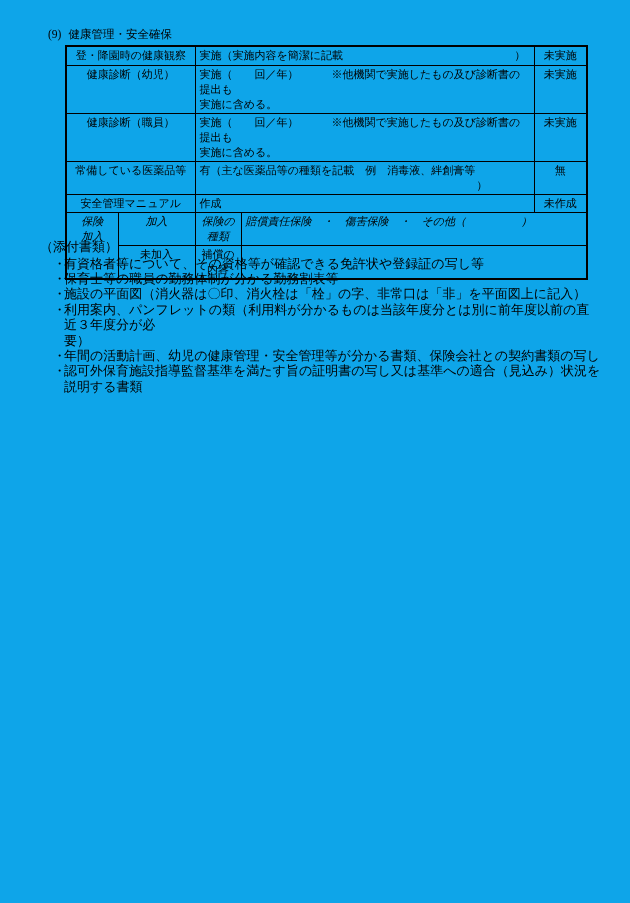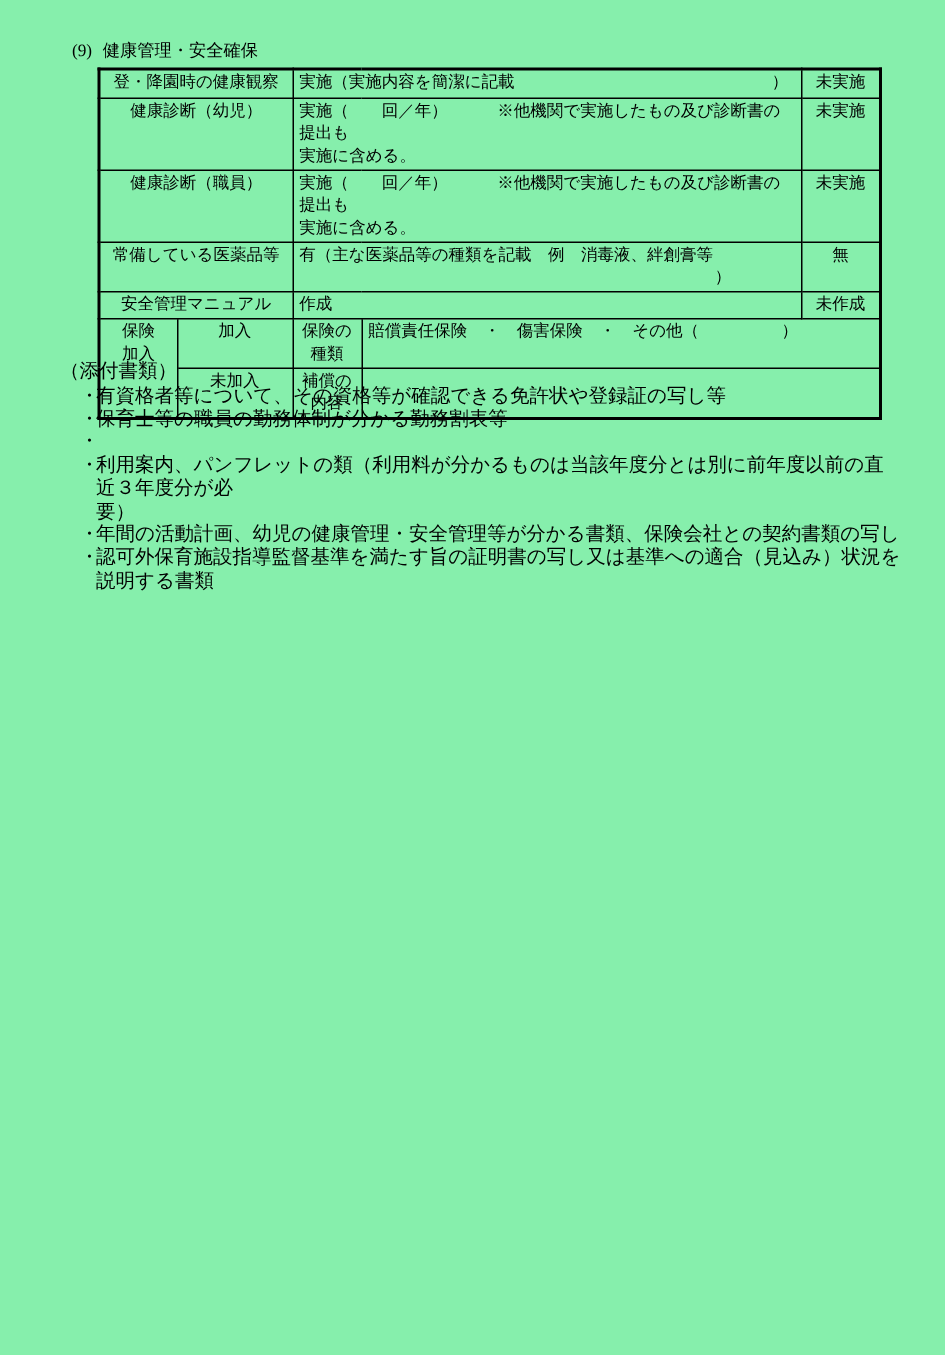--- a/index.html
+++ b/index.html
@@ -5,21 +5,21 @@
   html, body {
     margin: 0;
     padding: 0;
     background: #e8e8e8;
   }
   .page {
     position: relative;
     width: 630px;
     height: 903px;
     margin: 0 auto;
-    background: #86efac;
+    background: #0ea5e9;
     color: #000000;
     font-family: "Liberation Serif", "DejaVu Serif", serif;
     overflow: hidden;
   }
   .section-heading {
     position: absolute;
     left: 48px;
     top: 27px;
     font-size: 11.5px;
     line-height: 14px;
@@ -42,21 +42,21 @@
     line-height: 15px;
     padding: 1px 4px;
     overflow: hidden;
     vertical-align: top;
   }
   tr.r1 { height: 19px; }
   tr.r2 { height: 31px; padding-left: 16px; }
   tr.r3 { height: 32px; padding-left: 12px; }
   tr.r4 { height: 32px; }
   tr.r5 { height: 18px; }
-  tr.r6 { height: 27px; }
+  tr.r6 { height: 27px; font-style: italic; }
   tr.r7 { height: 26px; }
 
   td.lbl {
     text-align: center;
     vertical-align: middle;
     padding: 1px 2px;
   }
   td.sts {
     text-align: center;
     vertical-align: top;
@@ -193,20 +193,21 @@
     <div class="att-item">
       <span class="bullet">・</span>
       <span class="att-text">有資格者等について、その資格等が確認できる免許状や登録証の写し等</span>
     </div>
     <div class="att-item">
       <span class="bullet">・</span>
       <span class="att-text">保育士等の職員の勤務体制が分かる勤務割表等</span>
     </div>
     <div class="att-item">
       <span class="bullet">・</span>
+      <span class="att-text">施設の平面図（消火器は〇印、消火栓は「栓」の字、非常口は「非」を平面図上に記入）</span>
     </div>
     <div class="att-item">
       <span class="bullet">・</span>
       <span class="att-text">利用案内、パンフレットの類（利用料が分かるものは当該年度分とは別に前年度以前の直近３年度分が必
 要）</span>
     </div>
     <div class="att-item">
       <span class="bullet">・</span>
       <span class="att-text">年間の活動計画、幼児の健康管理・安全管理等が分かる書類、保険会社との契約書類の写し</span>
     </div>

